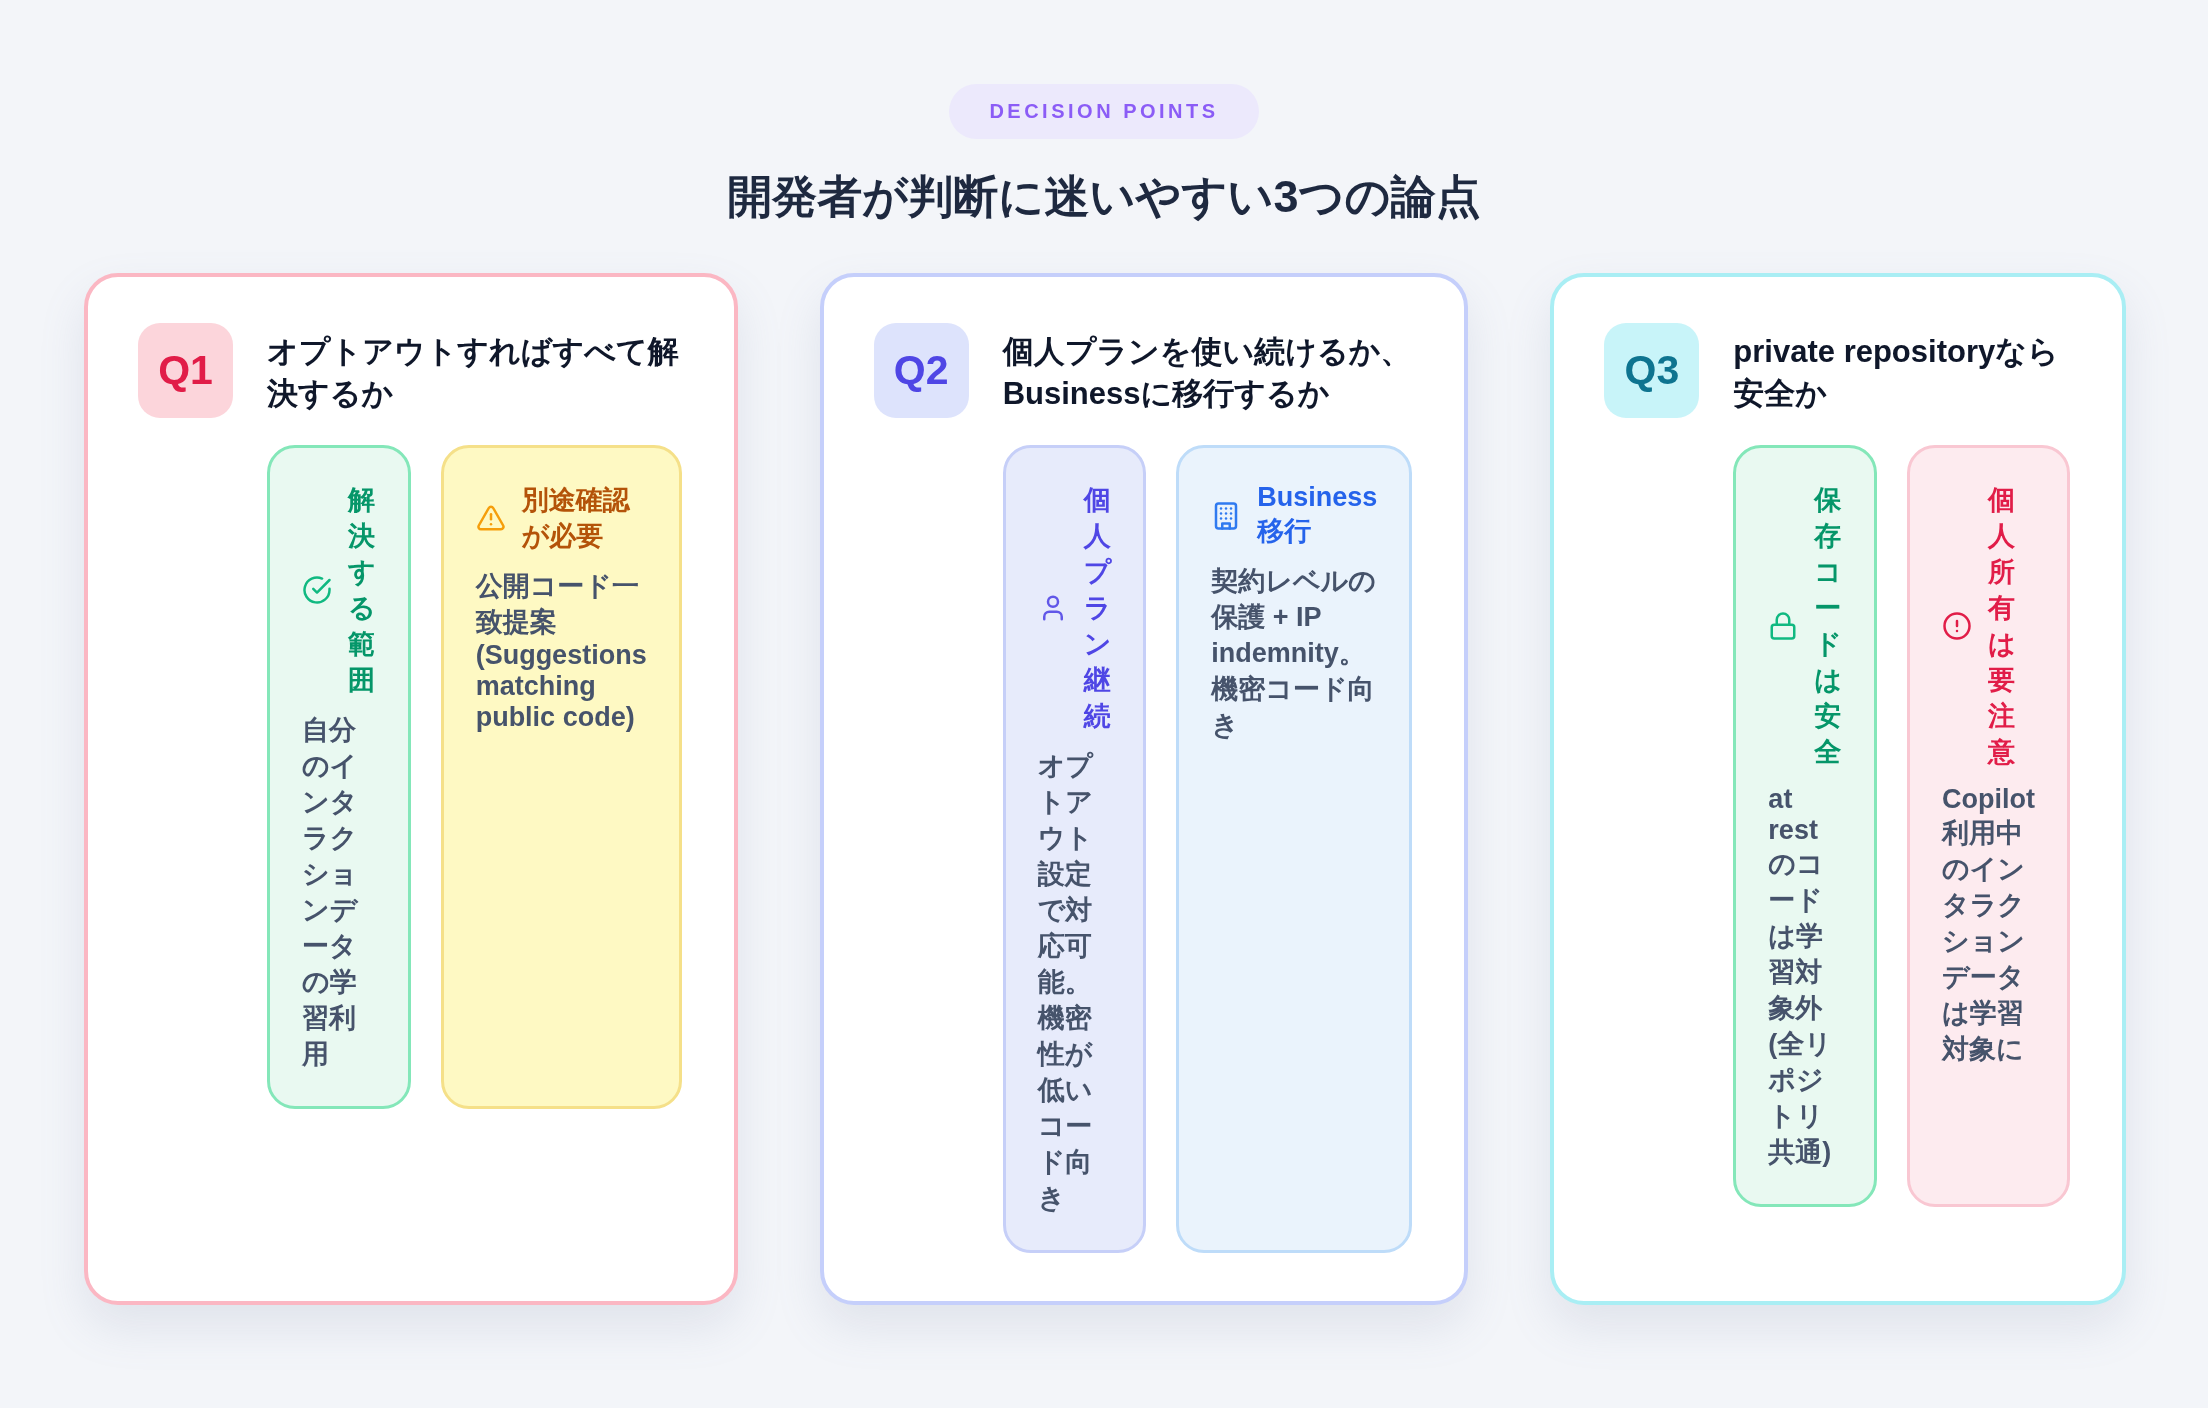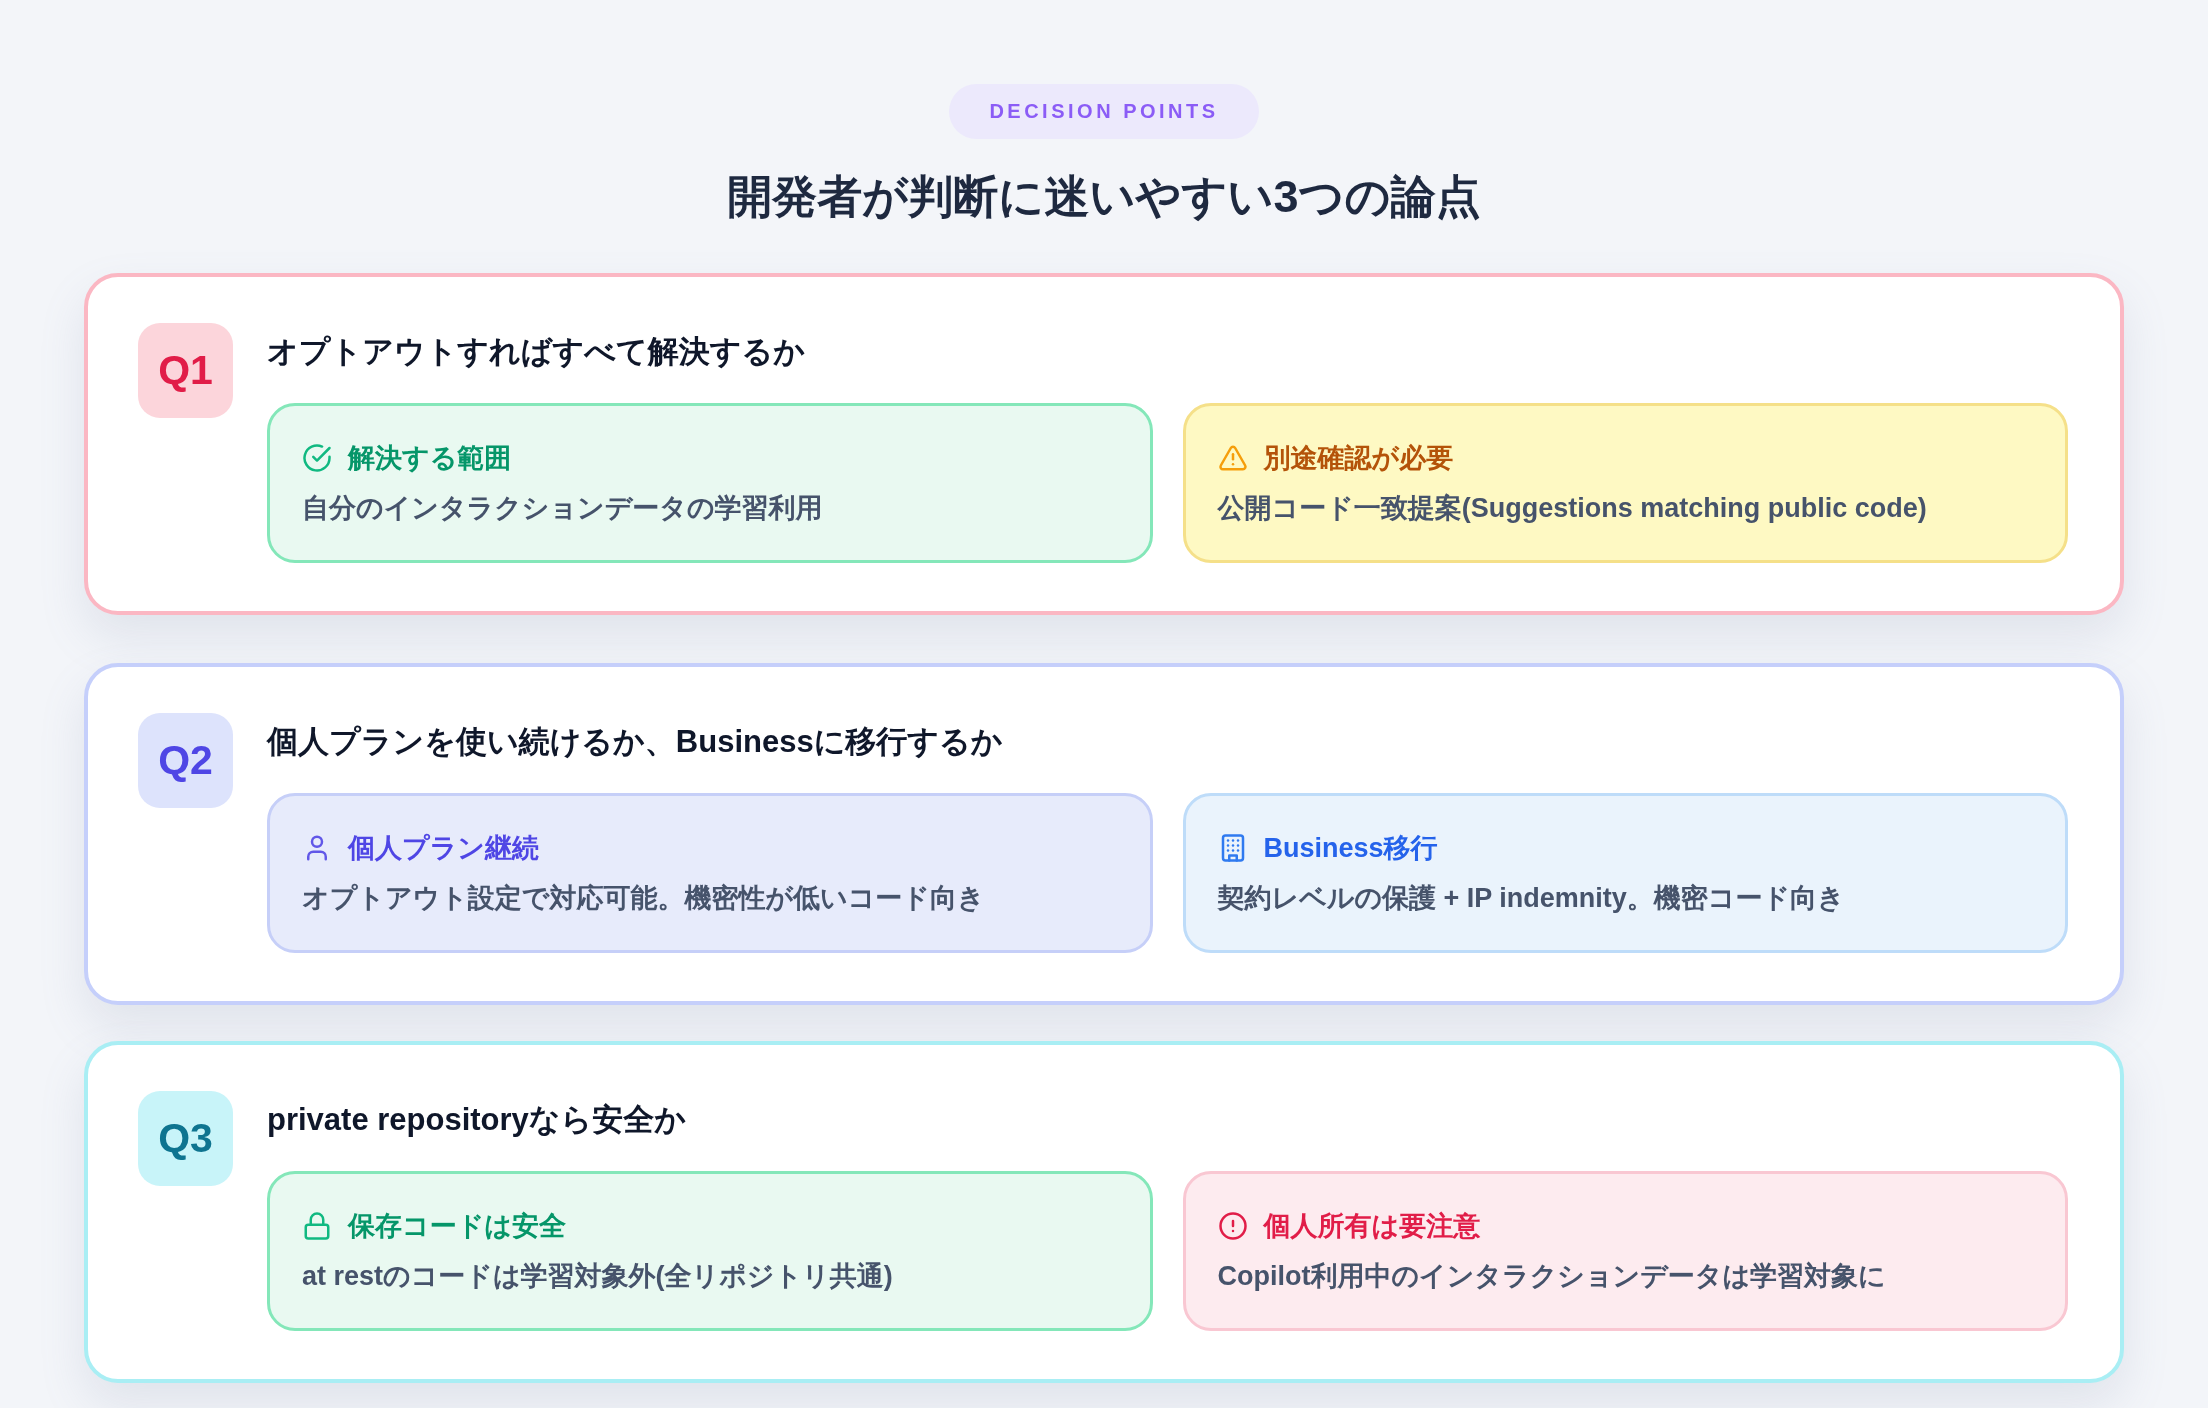--- a/index.html
+++ b/index.html
@@ -17,29 +17,29 @@
     background:#ece9fc; color:#8b5cf6;
     font-weight:700; font-size:20px; letter-spacing:3.5px;
     padding:16px 40px; border-radius:999px;
   }
   .title {
     text-align:center; font-size:45px; font-weight:800;
     color:#1e2940; margin:28px 0 0;
   }
 
   
-  .cards { margin:46px 84px 0; display:flex; flex-direction:column; gap:36px; }
+  .cards { margin:46px 84px 0; display:flex; flex-direction:row; gap:82px; }
   .card {
     background:#ffffff; border-radius:34px; border:4px solid transparent;
     padding:46px 52px 48px 50px;
     display:flex; align-items:flex-start; gap:34px;
     box-shadow:0 22px 46px rgba(125,138,165,0.16);
   }
   .card.q1 { border-color:#fbb7c3; }
-  .card.q2 { border-color:#c5cffb;margin-top:12px; }
+  .card.q2 { border-color:#c5cffb; }
   .card.q3 { border-color:#a9eef4; }
 
   .qbadge {
     width:95px; height:95px; border-radius:22px; flex:none;
     display:flex; align-items:center; justify-content:center;
     font-size:41px; font-weight:800;
   }
   .q1 .qbadge { background:#fcd5db; color:#e11d48; }
   .q2 .qbadge { background:#dde3fc; color:#4f46e5; }
   .q3 .qbadge { background:#c8f4f9; color:#0e7490; }

